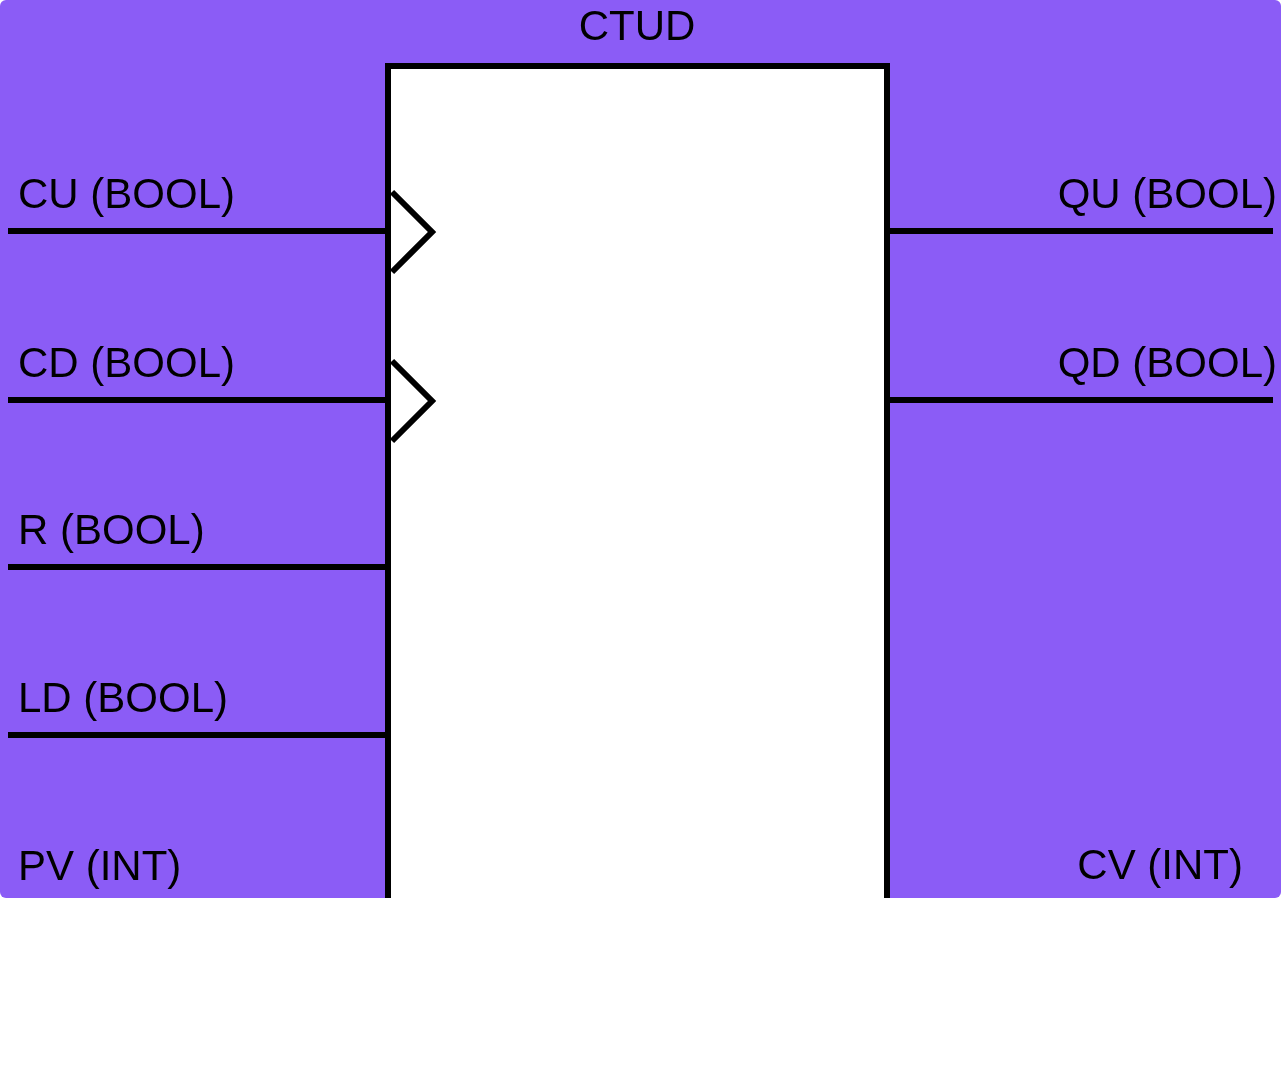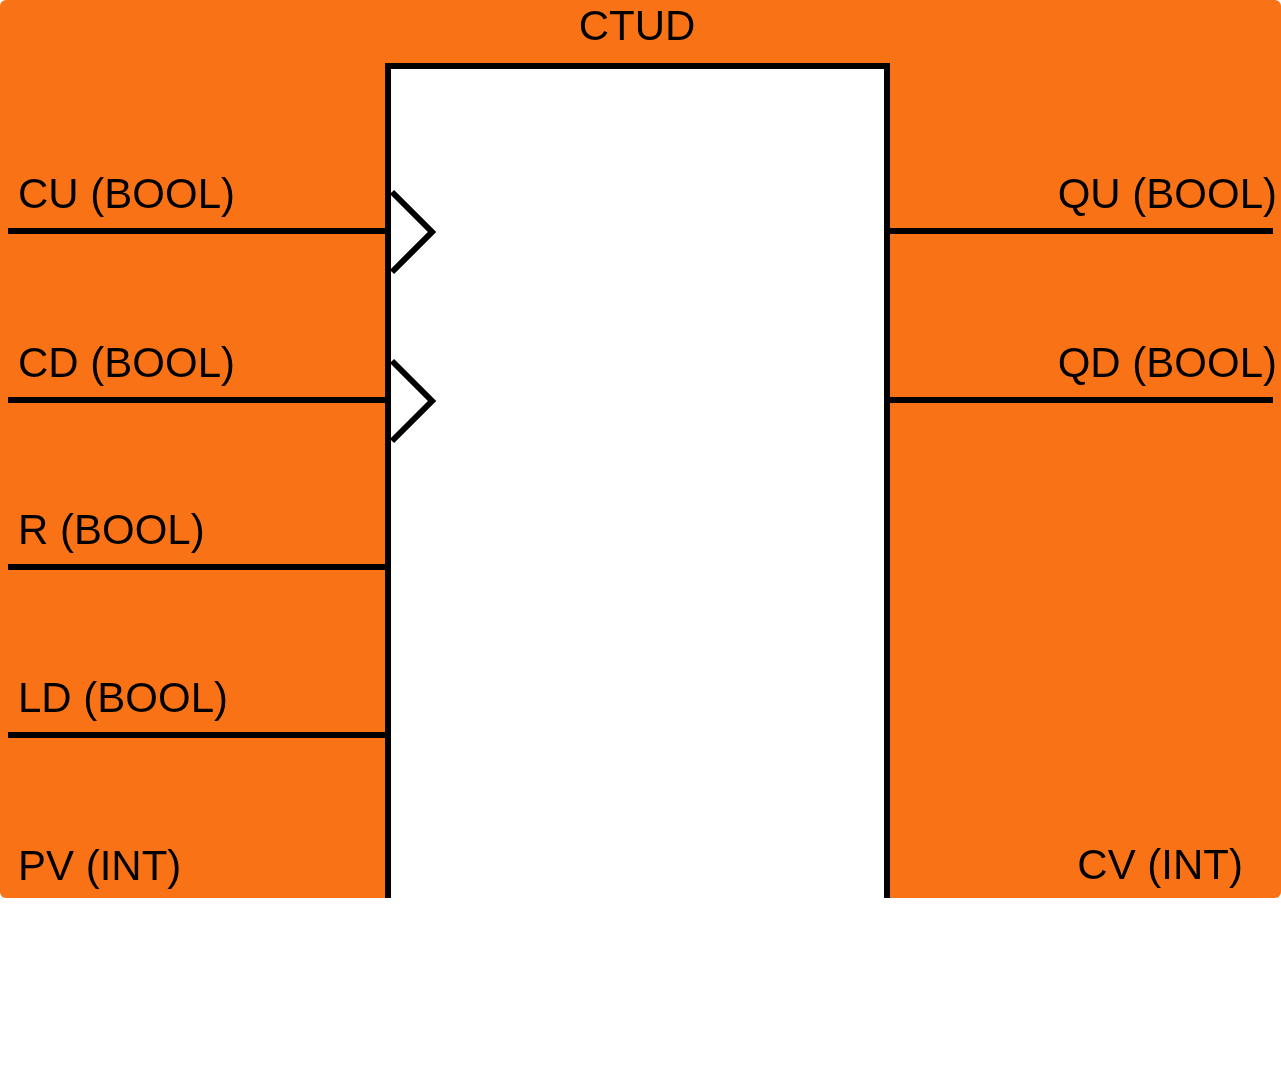--- a/index.html
+++ b/index.html
@@ -5,21 +5,21 @@
 <style>
   html, body {
     margin: 0;
     padding: 0;
     background: #ffffff;
   }
   #diagram-root {
     position: relative;
     width: 1281px;
     height: 898px;
-    background: #f97316;
+    background: #8b5cf6;
     font-family: "Liberation Sans", sans-serif;
     overflow: hidden;
     border-radius: 6px;
   }
   #fb-svg {
     position: absolute;
     top: 0;
     left: 0;
     width: 1281px;
     height: 1082px;

